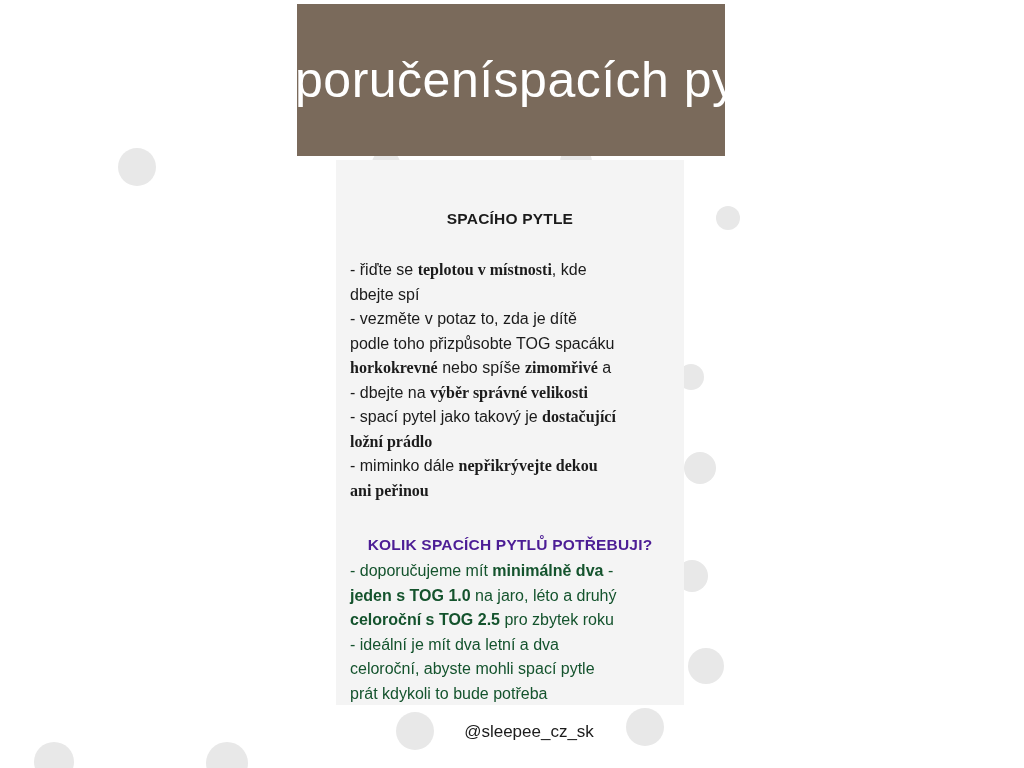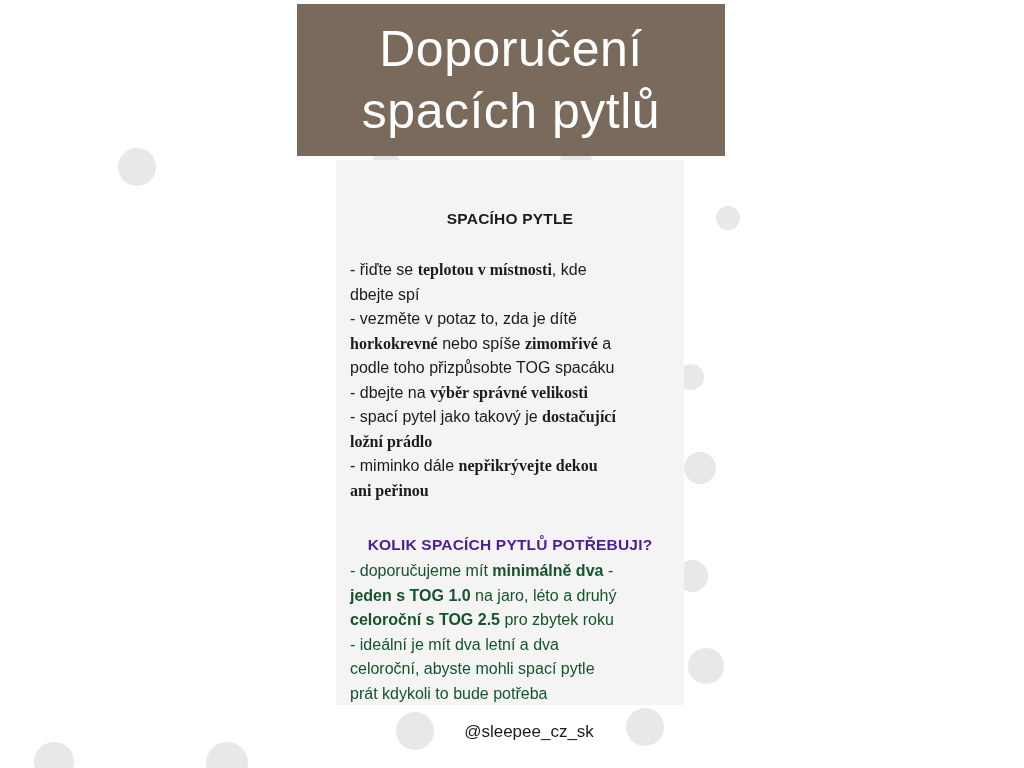--- a/index.html
+++ b/index.html
@@ -30,21 +30,21 @@
   
   #banner {
     position: absolute;
     left: 297px;
     top: 4px;
     width: 428px;
     height: 152px;
     background: #7a6a5b;
     z-index: 3;
     display: flex;
-    flex-direction: column;
+    flex-direction: row;
     align-items: center;
     justify-content: center;
   }
   #banner .bline {
     color: #ffffff;
     font-size: 50px;
     line-height: 62px;
     letter-spacing: 0.5px;
     font-weight: 400;
     white-space: nowrap;
@@ -141,22 +141,22 @@
 
     <div class="section-title">
       <br>
       <span>SPACÍHO PYTLE</span>
     </div>
 
     <div class="body-block" id="sec1body">
         <span class="line">- řiďte se <b>teplotou v místnosti</b>, kde</span>
         <span class="line">dbejte spí</span>
         <span class="line">- vezměte v potaz to, zda je dítě</span>
+        <span class="line">podle toho přizpůsobte TOG spacáku</span>
         <span class="line"><b>horkokrevné</b> nebo spíše <b>zimomřivé</b> a</span>
-        <span class="line">podle toho přizpůsobte TOG spacáku</span>
         <span class="line">- dbejte na <b>výběr správné velikosti</b></span>
         <span class="line">- spací pytel jako takový je <b>dostačující</b></span>
         <span class="line"><b>ložní prádlo</b></span>
         <span class="line">- miminko dále <b>nepřikrývejte dekou</b></span>
         <span class="line"><b>ani peřinou</b></span>
       </div>
 
     <div class="section-title-2">KOLIK SPACÍCH PYTLŮ POTŘEBUJI?</div>
 
     <div class="body-block-2" id="sec2body">

